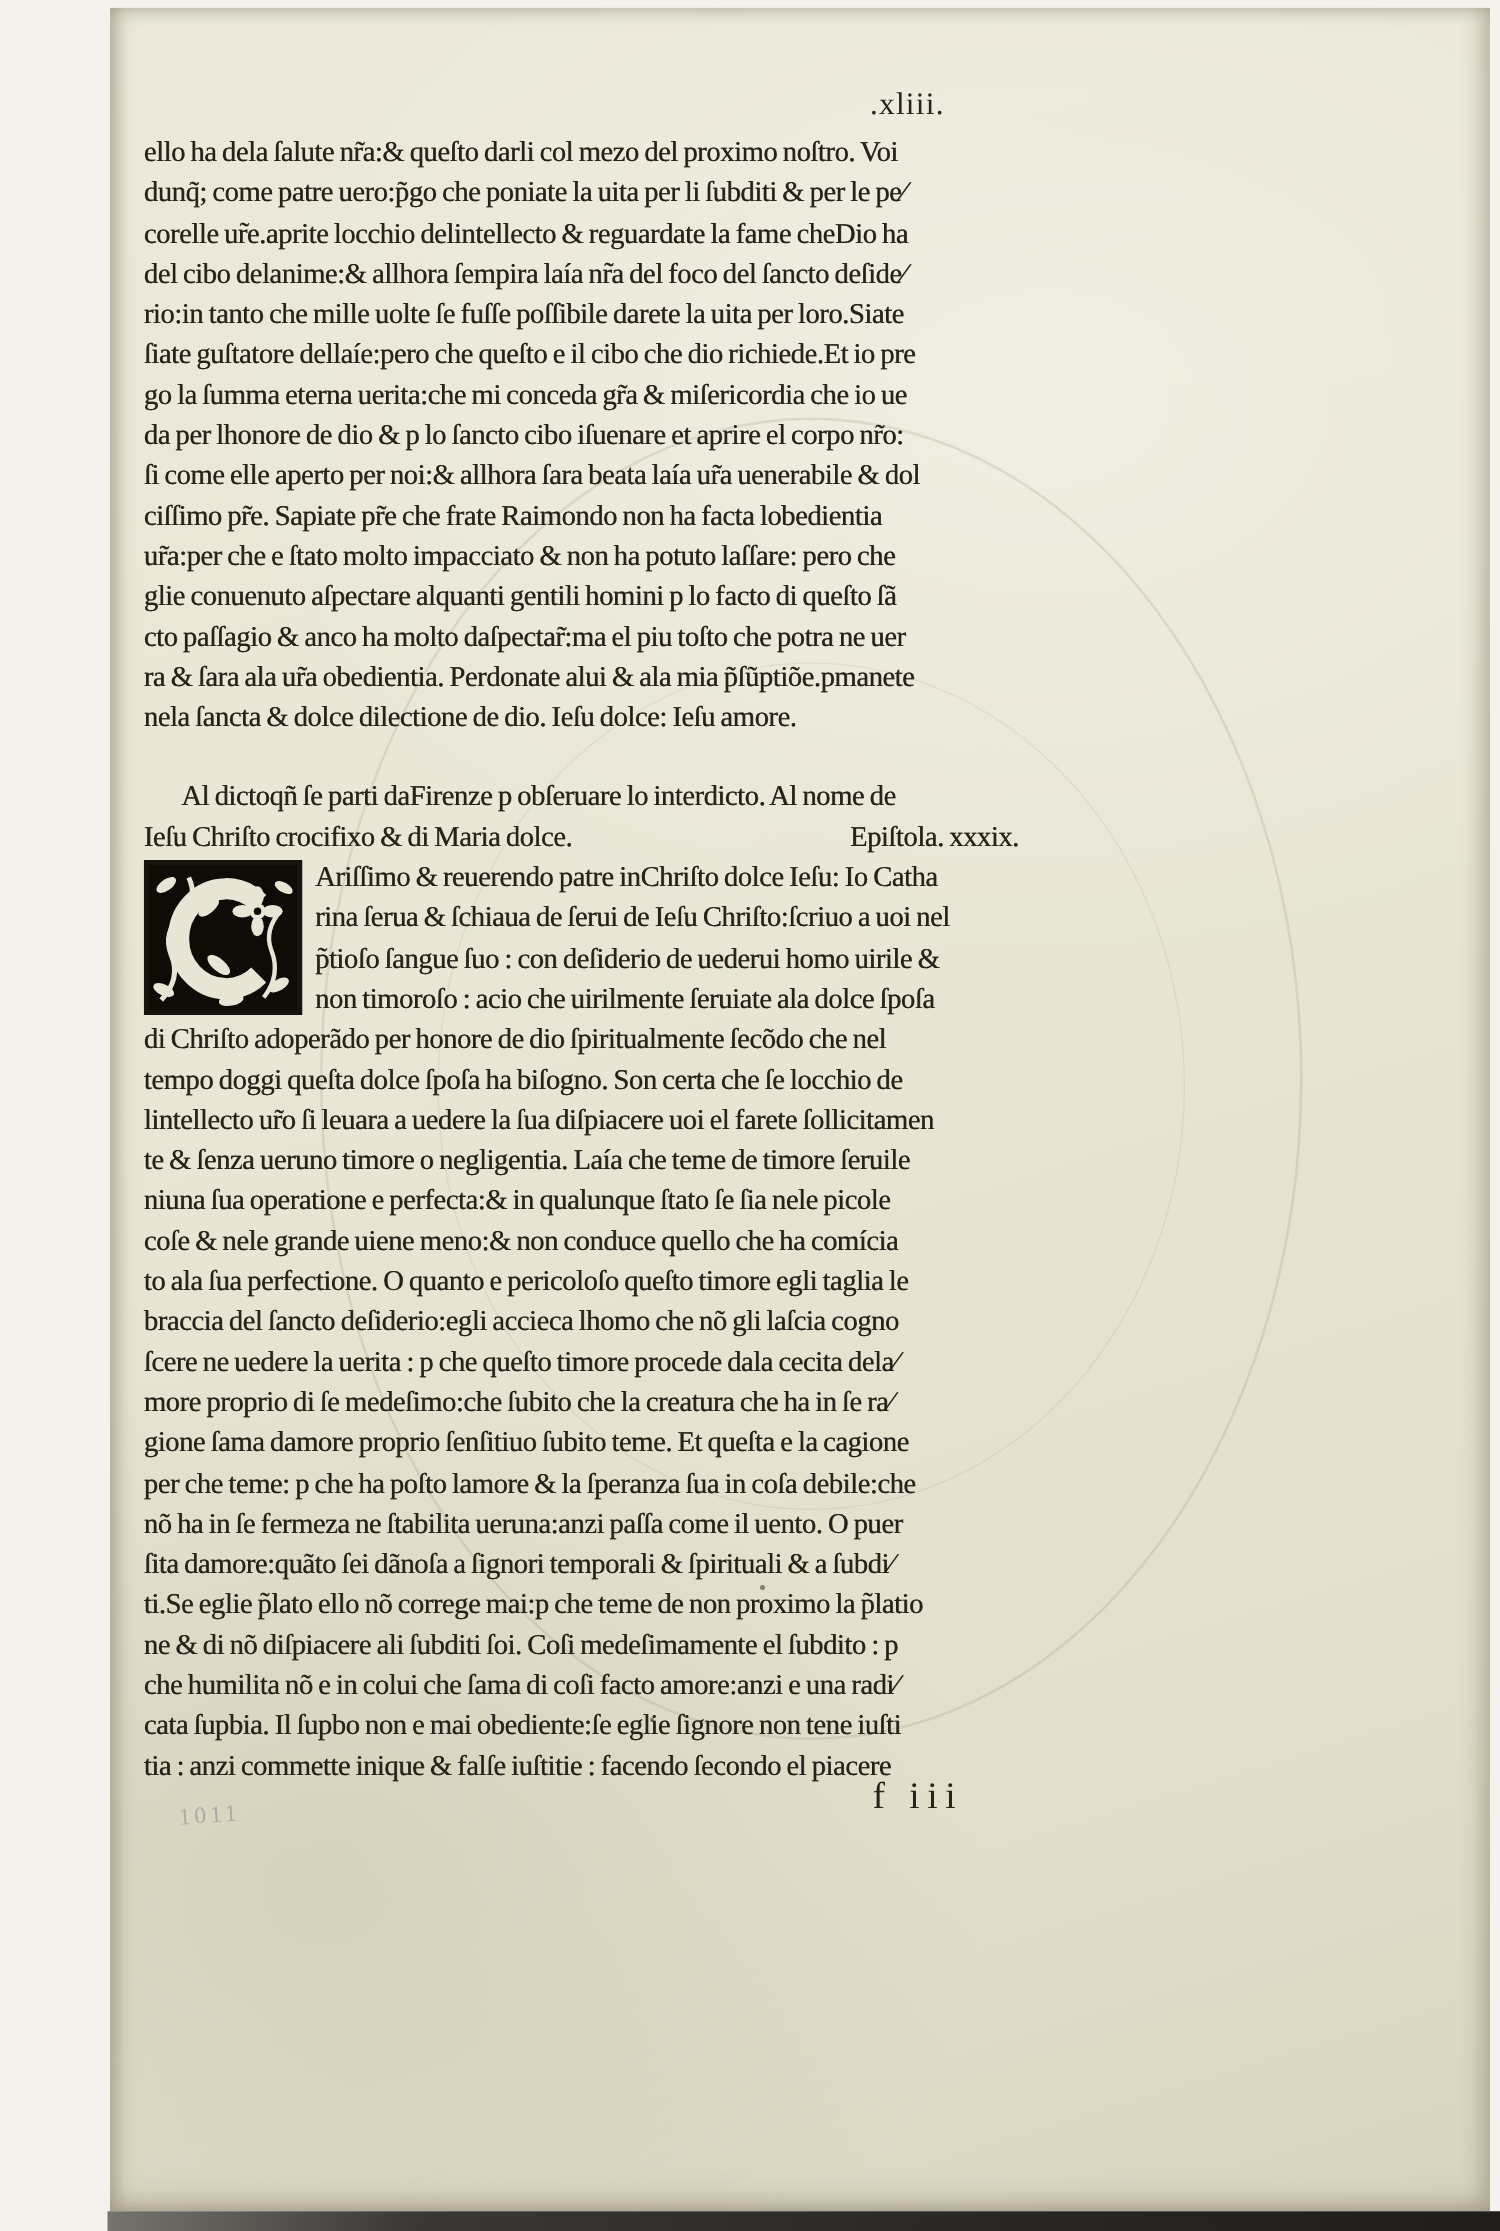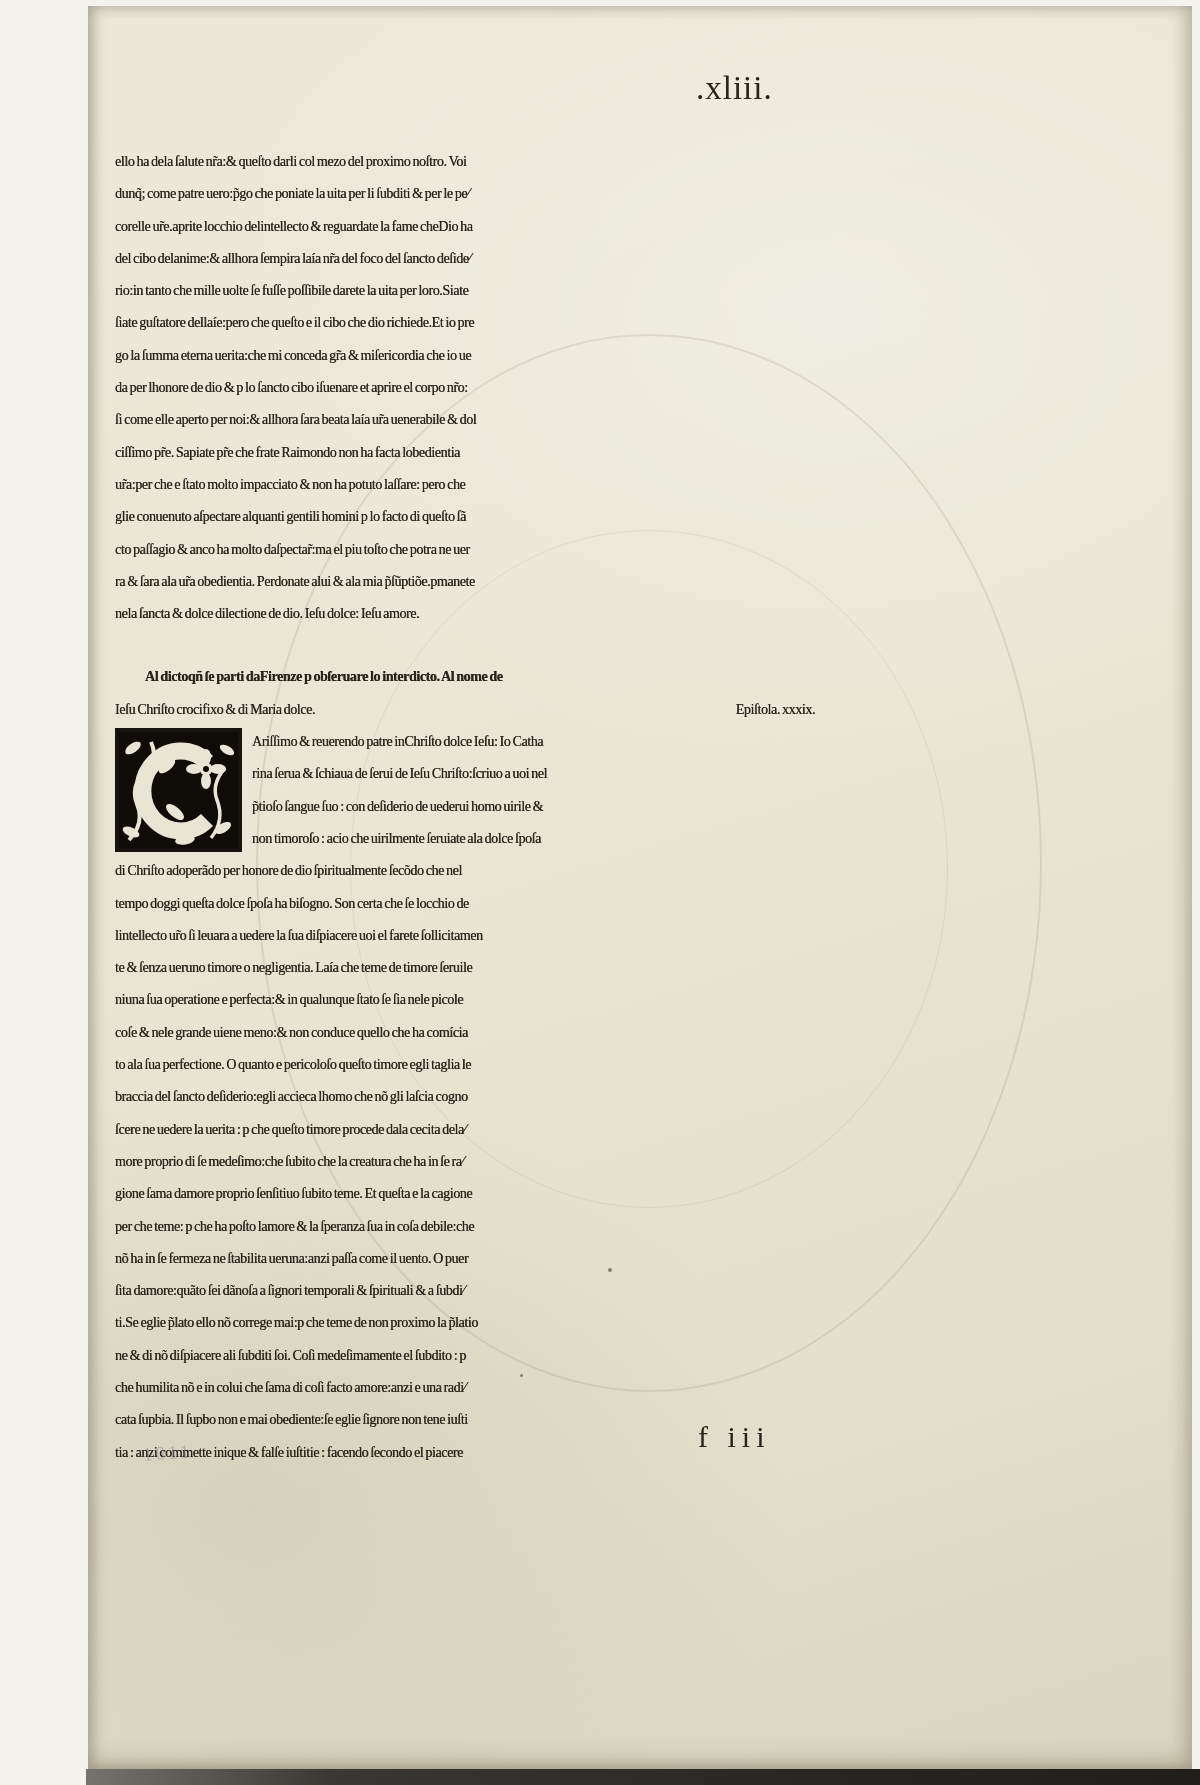--- a/index.html
+++ b/index.html
@@ -16,31 +16,30 @@
       linear-gradient(163deg,#ece9da 0%,#e9e6d5 42%,#e3dfcc 78%,#d9d4bf 100%);
     box-shadow:
       inset 5px 0 12px rgba(115,105,80,.38),
       inset -7px 0 16px rgba(115,105,80,.28),
       inset 0 -10px 22px rgba(115,105,80,.22),
       inset 0 4px 10px rgba(255,255,255,.35);
     overflow:hidden;
   }
   .folio{
     position:absolute;left:608px;top:64px;
-    font-size:33px;color:#2a231b;letter-spacing:1px;
+    font-size:25px;color:#2a231b;letter-spacing:1px;
   }
   .textblock{
     position:absolute;left:27px;top:100px;width:726px;
-    font-size:14px;line-height:32.3px;color:#28211a;
+    font-size:23px;line-height:32.3px;color:#28211a;
     letter-spacing:-0.4px;word-spacing:-1px;
     text-shadow:0.35px 0 0 rgba(40,33,26,.75);
-    margin-top:40px;
   }
   .line{white-space:nowrap;overflow:visible;}
-  .rubric-indent{margin-top:31px;text-indent:30px;white-space:nowrap;font-weight:bold;}
+  .rubric-indent{margin-top:31px;text-indent:30px;white-space:nowrap;}
   .rubric-row{display:flex;justify-content:space-between;padding-right:26px;gap:13px;}
   .rubric-row span{white-space:nowrap;}
   .initial{
     float:left;width:127px;height:124px;margin:2px 10px 0 0;
   }
   .signature{
     position:absolute;left:610px;top:1414px;
     font-size:30px;color:#2a231b;letter-spacing:6px;
   }
   .stamp-ellipse{

